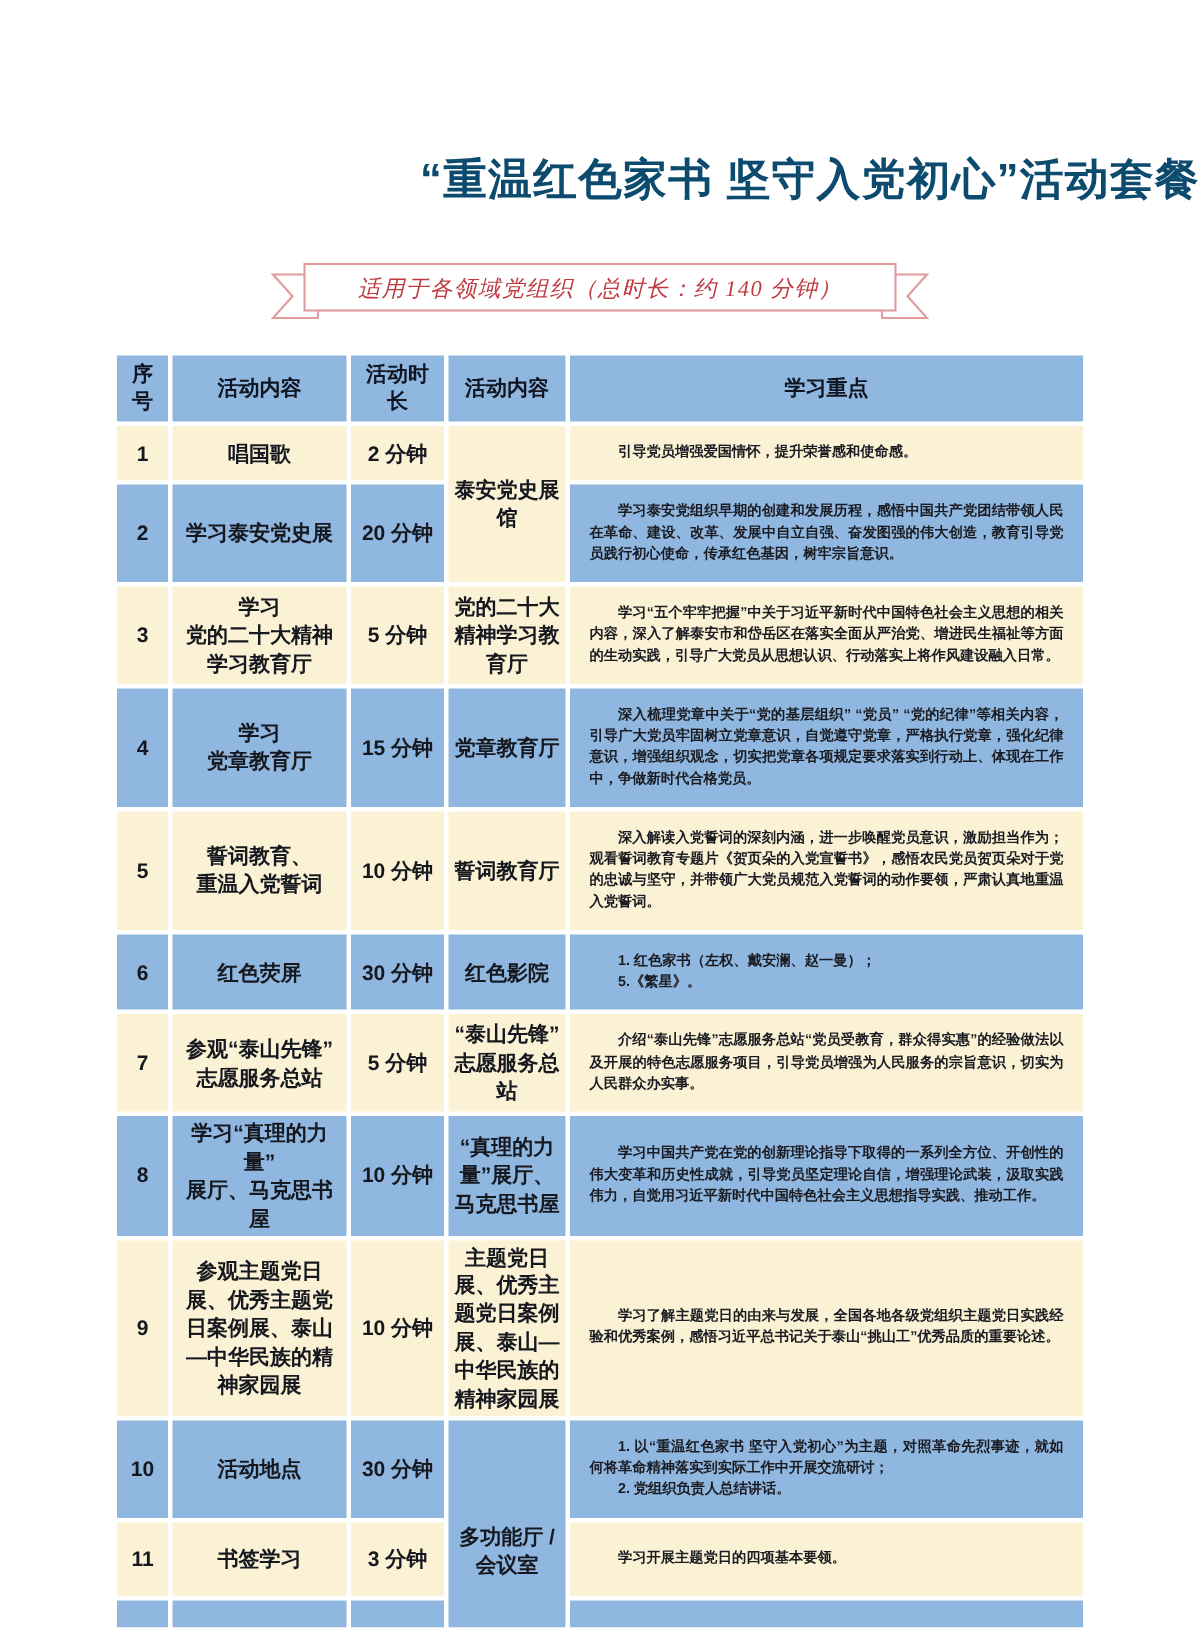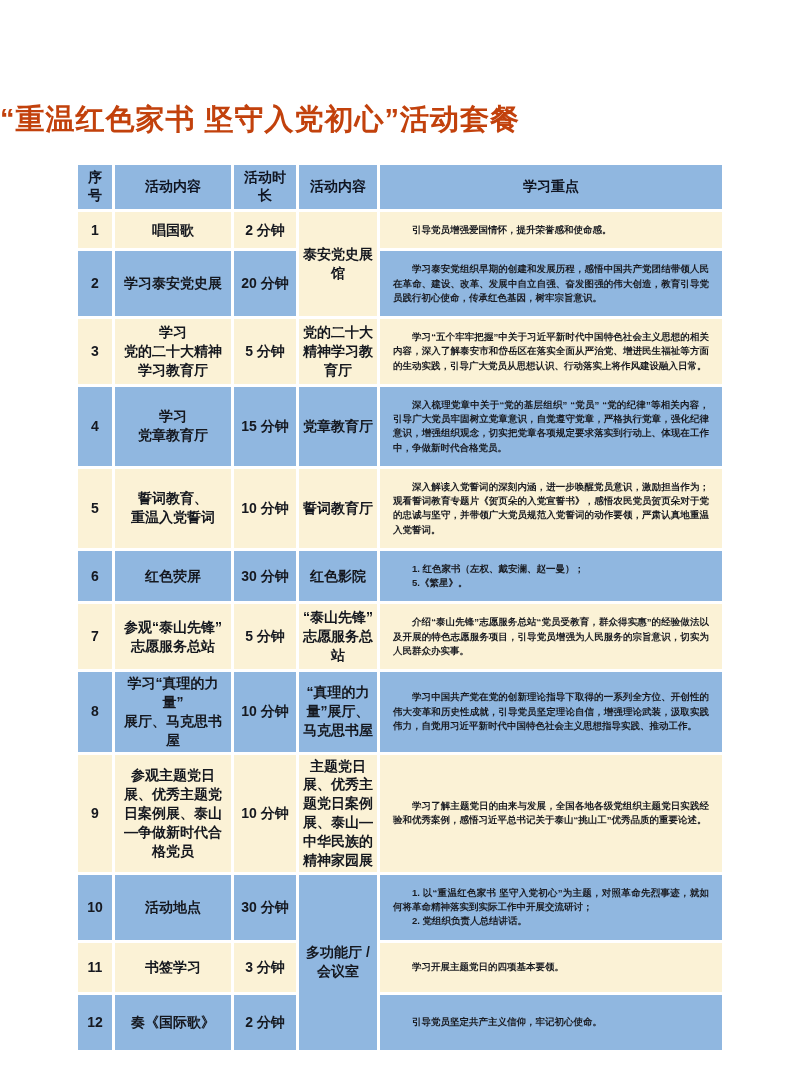--- a/index.html
+++ b/index.html
@@ -3,23 +3,23 @@
 <meta charset="utf-8">
 <style>
   html,body { margin:0; padding:0; background:#ffffff; }
   .page {
     width:800px; height:1085px; margin:0 auto; background:#ffffff;
     font-family:"Liberation Sans", sans-serif; box-sizing:border-box;
     padding-top:100px; overflow:hidden;
   }
   
   .title {
-    margin:0 0 22px; text-align:left;
+    margin:0 0 32px; text-align:right;
     font-size:29px; font-weight:bold; letter-spacing:1px;
-    color:#c2410c;
+    color:#0c4a6e;
   }
   
   .ribbon { position:relative; width:440px; height:42px; margin:0 auto 20px; }
   .ribbon svg { position:absolute; left:0; top:0; width:100%; height:100%; }
   .ribbon-text {
     position:absolute; left:26px; right:26px; top:6px; height:28px;
     display:flex; align-items:center; justify-content:center;
     font-family:"Liberation Serif", serif; font-style:italic;
     font-size:15px; letter-spacing:1px; color:#BF3B40; white-space:nowrap;
   }
@@ -46,20 +46,28 @@
   .blue  { background:#90B7E0; }
   .cream { background:#FBF2D6; }
 </style>
 </head>
 <body>
 
 <div class="page">
 
   <h1 class="title">“重温红色家书 坚守入党初心”活动套餐</h1>
 
+  <div class="ribbon">
+    <svg viewBox="0 0 440 42" aria-hidden="true">
+      <polygon points="2,11 32,11 32,40 2,40 15,25.5" fill="#ffffff" stroke="#E09C9C" stroke-width="1.4"></polygon>
+      <polygon points="408,11 438,11 425,25.5 438,40 408,40" fill="#ffffff" stroke="#E09C9C" stroke-width="1.4"></polygon>
+      <rect x="23" y="4" width="394" height="31" fill="#ffffff" stroke="#E09C9C" stroke-width="1.4"></rect>
+    </svg>
+    <span class="ribbon-text">适用于各领域党组织（总时长：约 140 分钟）</span>
+  </div>
 
   <table class="activity">
     <colgroup>
       <col style="width:34px">
         <col style="width:116px">
         <col style="width:62px">
         <col style="width:78px">
         <col>
     </colgroup>
     <thead>
@@ -144,21 +152,21 @@
         <td class="c act blue">学习“真理的力量”
 展厅、马克思书屋</td>
         <td class="c dur blue">10 分钟</td>
         <td class="c loc blue">“真理的力量”展厅、马克思书屋</td>
         <td class="f blue">
             <div class="line">学习中国共产党在党的创新理论指导下取得的一系列全方位、开创性的伟大变革和历史性成就，引导党员坚定理论自信，增强理论武装，汲取实践伟力，自觉用习近平新时代中国特色社会主义思想指导实践、推动工作。</div>
           </td>
       </tr>
       <tr style="height:106px">
         <td class="c cream">9</td>
-        <td class="c act cream">参观主题党日展、优秀主题党日案例展、泰山—争做新时代合格党员</td>
+        <td class="c act cream">参观主题党日展、优秀主题党日案例展、泰山—中华民族的精神家园展</td>
         <td class="c dur cream">10 分钟</td>
         <td class="c loc cream">主题党日展、优秀主题党日案例展、泰山—中华民族的精神家园展</td>
         <td class="f cream">
             <div class="line">学习了解主题党日的由来与发展，全国各地各级党组织主题党日实践经验和优秀案例，感悟习近平总书记关于泰山“挑山工”优秀品质的重要论述。</div>
           </td>
       </tr>
       <tr style="height:50px">
         <td class="c blue">10</td>
         <td class="c act blue">活动地点</td>
         <td class="c dur blue">30 分钟</td>

